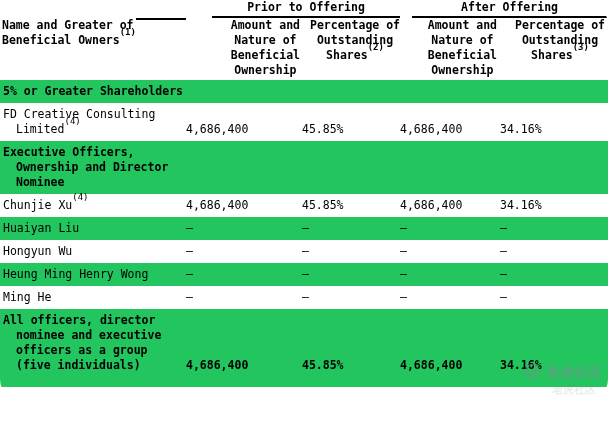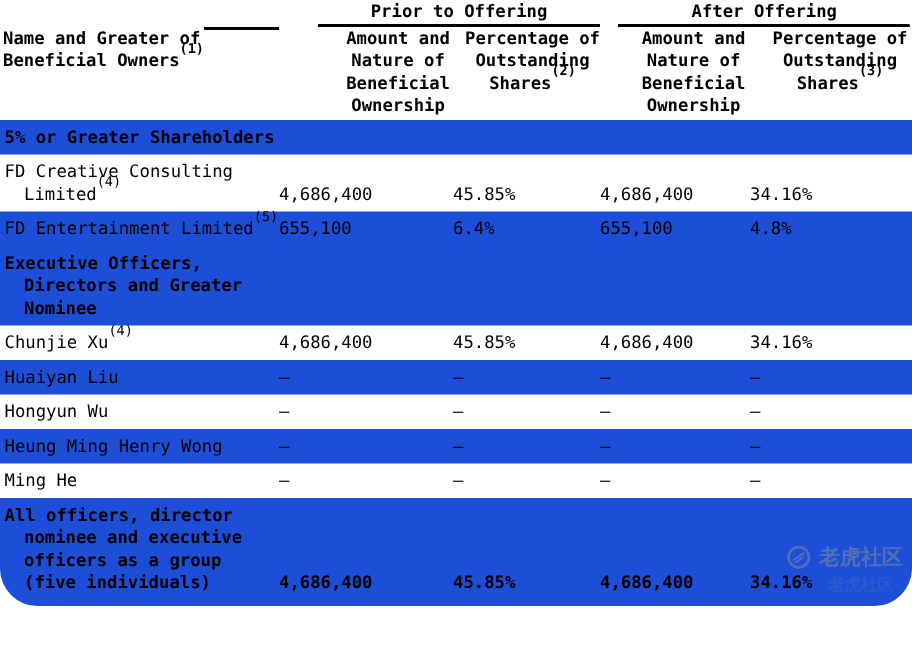--- a/index.html
+++ b/index.html
@@ -22,21 +22,21 @@
   .hw-name{margin:0;}
   .hw-c2{margin:0 2px 0 22px;}
   .hw-c3{margin:0 0 0 3px;}
   .hw-c4{margin:0 3px 0 10px;}
   .hw-c5{margin:0 3px 0 5px;}
   .htext{text-align:center;margin-bottom:3px;}
   .hw-name .htext{text-align:left;padding-left:2px;margin-bottom:2px;}
   .hline{border-bottom:2px solid #000;height:0;}
   .hl-name{width:184px;}
   tbody td{padding:4px 0;vertical-align:bottom;}
-  tr.blue{background:#1d4ed8;}
+  tr.blue{background:#22c55e;}
   tr.bold{font-weight:bold;}
   td.name-cell{padding-left:3px;}
   .nline{white-space:nowrap;}
   .nline.indent{padding-left:13px;}
   sup.fn{font-size:9px;line-height:0;position:relative;top:-4px;}
   td.num{}
   td.n1{padding-right:2px;}
   td.n2{padding-right:4px;}
   td.n3{padding-right:3px;}
   td.n4{padding-right:15px;}
@@ -136,33 +136,24 @@
         <tr class="white">
           <td class="name-cell">
             <div class="nline"><span>FD Creative Consulting</span></div>
             <div class="nline indent"><span>Limited</span><sup class="fn">(4)</sup></div>
           </td>
           <td class="num n1">4,686,400</td>
           <td class="num n2">45.85%</td>
           <td class="num n3">4,686,400</td>
           <td class="num n4">34.16%</td>
         </tr>
-        <tr class="blue">
-          <td class="name-cell">
-            <div class="nline"><span>FD Entertainment Limited</span><sup class="fn">(5)</sup></div>
-          </td>
-          <td class="num n1">655,100</td>
-          <td class="num n2">6.4%</td>
-          <td class="num n3">655,100</td>
-          <td class="num n4">4.8%</td>
-        </tr>
         <tr class="blue bold">
           <td class="name-cell" colspan="5">
             <div class="nline"><span>Executive Officers,</span></div>
-            <div class="nline indent"><span>Directors and Greater</span></div>
+            <div class="nline indent"><span>Ownership and Director</span></div>
             <div class="nline indent"><span>Nominee</span></div>
           </td>
         </tr>
         <tr class="white">
           <td class="name-cell">
             <div class="nline"><span>Chunjie Xu</span><sup class="fn">(4)</sup></div>
           </td>
           <td class="num n1">4,686,400</td>
           <td class="num n2">45.85%</td>
           <td class="num n3">4,686,400</td>

